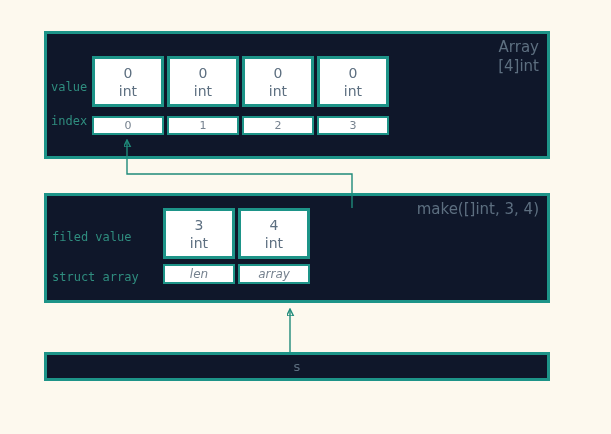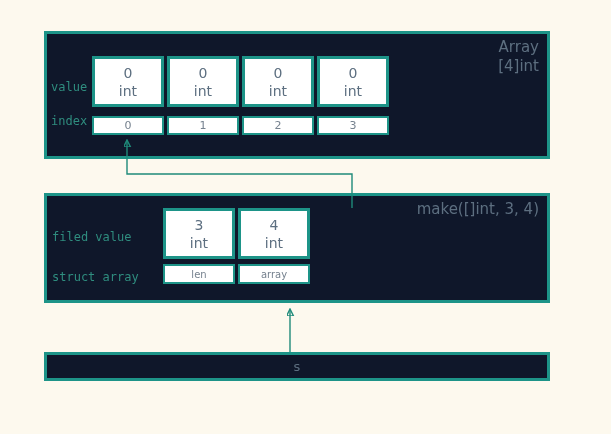--- a/index.html
+++ b/index.html
@@ -36,21 +36,21 @@
   .icell {
     width:72px; height:19px; box-sizing:border-box; background:#ffffff;
     border:2px solid #1d9488; display:flex;
     align-items:center; justify-content:center;
     color:#76828f; font-size:11px;
   }
   #array-values { left:45px; top:22px; }
   #array-index  { left:45px; top:82px; }
   #slice-values { left:116px; top:12px; }
   #slice-fields { left:116px; top:68px; }
-  #slice-fields .icell { font-size:10px; height:20px; }
+  #slice-fields .icell { font-size:12px; height:20px;font-style:italic; }
 
   #array-value-label { left:4px; top:46px; }
   #array-index-label { left:4px; top:80px; }
   #slice-value-label { left:5px; top:34px; }
   #slice-field-label { left:5px; top:74px; }
 
   #s-label { color:#5d6f80; font-size:13px; }
 
   .arrows {
     position:absolute; left:0; top:0; width:611px; height:434px;

